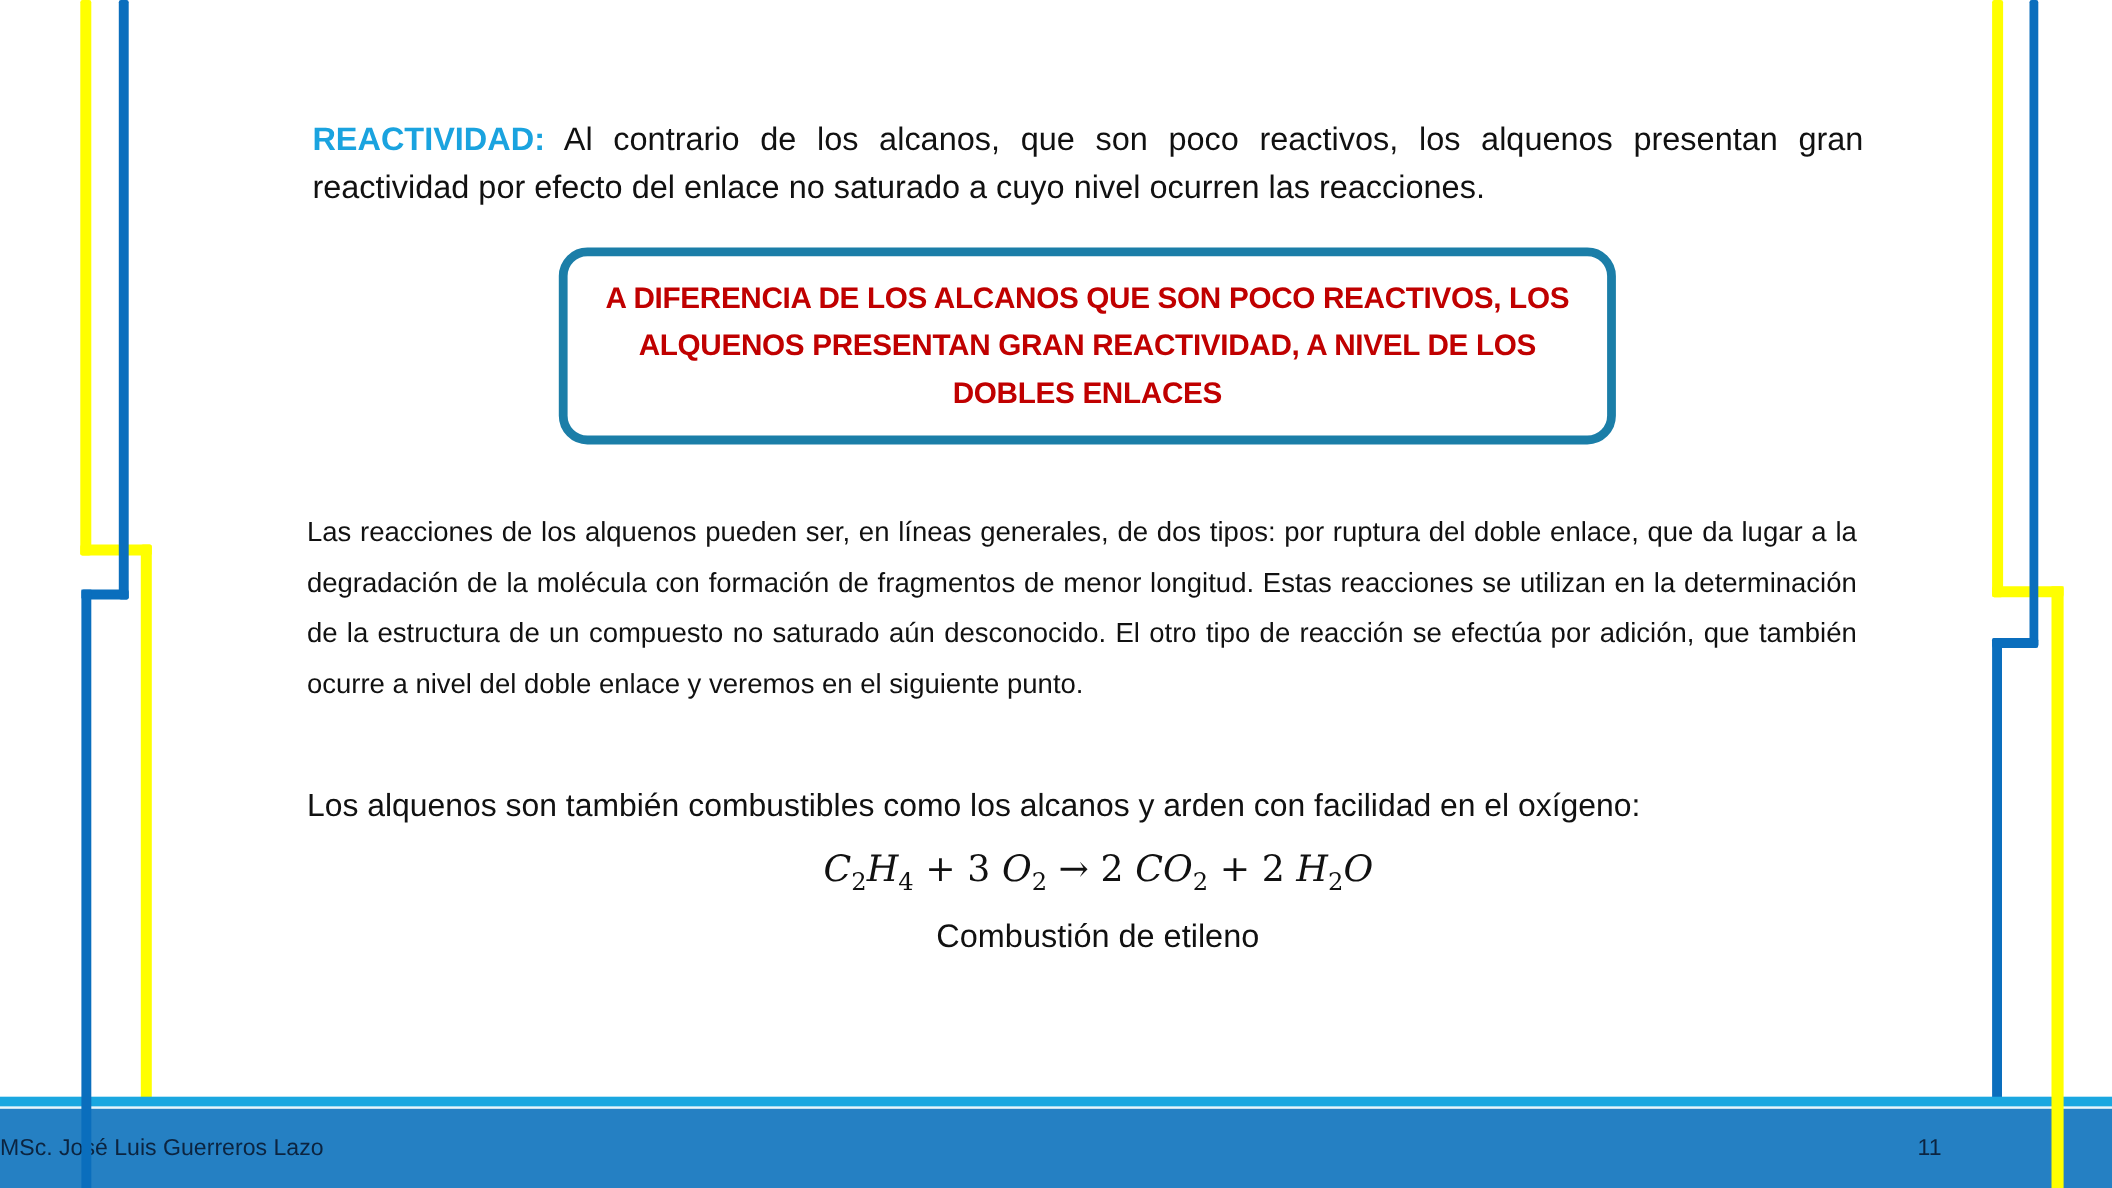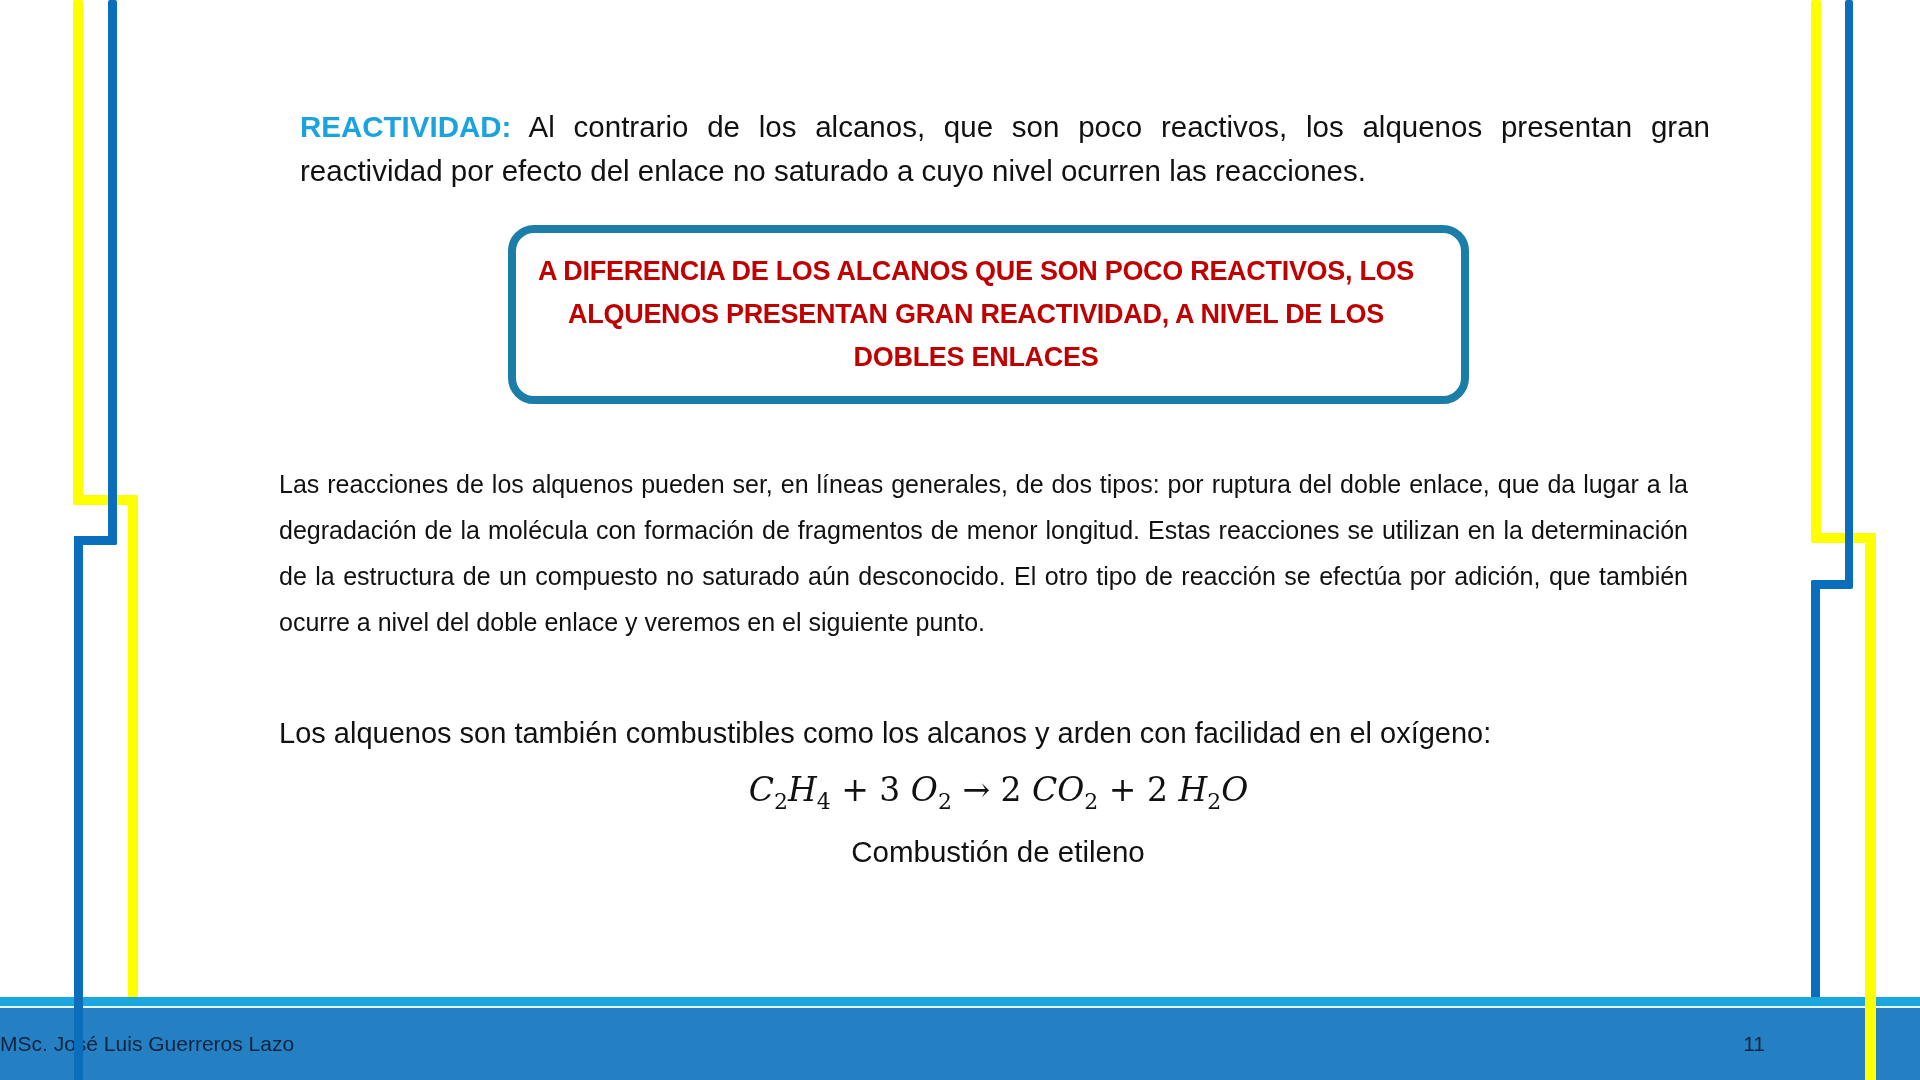--- a/index.html
+++ b/index.html
@@ -5,23 +5,23 @@
   html, body { margin:0; padding:0; }
   body { width:1920px; height:1080px; position:relative; overflow:hidden; background:#ffffff; font-family:"Liberation Sans", sans-serif; color:#111111; }
   .line { position:absolute; border-radius:2px; }
   .yellow { background:#ffff00; }
   .blue { background:#0a6ebd; }
   .footer-light { position:absolute; left:0; top:997px; width:1920px; height:9px; background:#1aa7e0; }
   .footer-sep { position:absolute; left:0; top:1006px; width:1920px; height:2px; background:#e8f6fc; }
   .footer-dark { position:absolute; left:0; top:1008px; width:1920px; height:72px; background:#2580c3; }
   .footer-text { position:absolute; left:0; width:1920px; top:1032px; font-size:21px; color:#0c2440; }
   .page-num { position:absolute; left:1715px; top:1032px; width:50px; text-align:right; font-size:21px; color:#0c2440; }
-  .para1 { position:absolute; left:284px; top:105px; width:1410px; font-size:29.5px; line-height:44px; text-align:justify; text-align-last:left;margin-left:16px; }
+  .para1 { position:absolute; left:284px; top:105px; width:1410px; font-size:29.5px; line-height:44px; text-align:justify; text-align-last:left; }
   .para1 .kw { color:#1aa3df; font-weight:bold; }
-  .callout { position:absolute; left:508px; top:225px; width:961px; height:179px; box-sizing:border-box; border:8px solid #1b7ea8; border-radius:26px; display:flex; align-items:center; }
+  .callout { position:absolute; left:508px; top:225px; width:961px; height:179px; box-sizing:border-box; border:8px solid #1b7ea8; border-radius:26px; display:flex; align-items:center; justify-content:center; }
   .callout-text { color:#c00000; font-weight:bold; font-size:27px; line-height:43px; text-align:center; width:920px; letter-spacing:-0.3px; }
   .para2 { position:absolute; left:279px; top:461px; width:1409px; font-size:25px; line-height:46px; text-align:justify; }
   .para3 { position:absolute; left:279px; top:710px; width:1420px; font-size:29px; line-height:46px; }
   .equation { position:absolute; left:0; width:1997px; top:770px; text-align:center; font-family:"DejaVu Serif", serif; font-style:italic; font-size:33px; color:#111; }
   .equation .n { font-style:normal; }
   .equation sub { font-size:22px; font-style:normal; vertical-align:-8px; line-height:0; }
   .caption { position:absolute; left:0; width:1996px; top:835px; text-align:center; font-size:29.5px; }
 </style>
 </head>
 <body>

